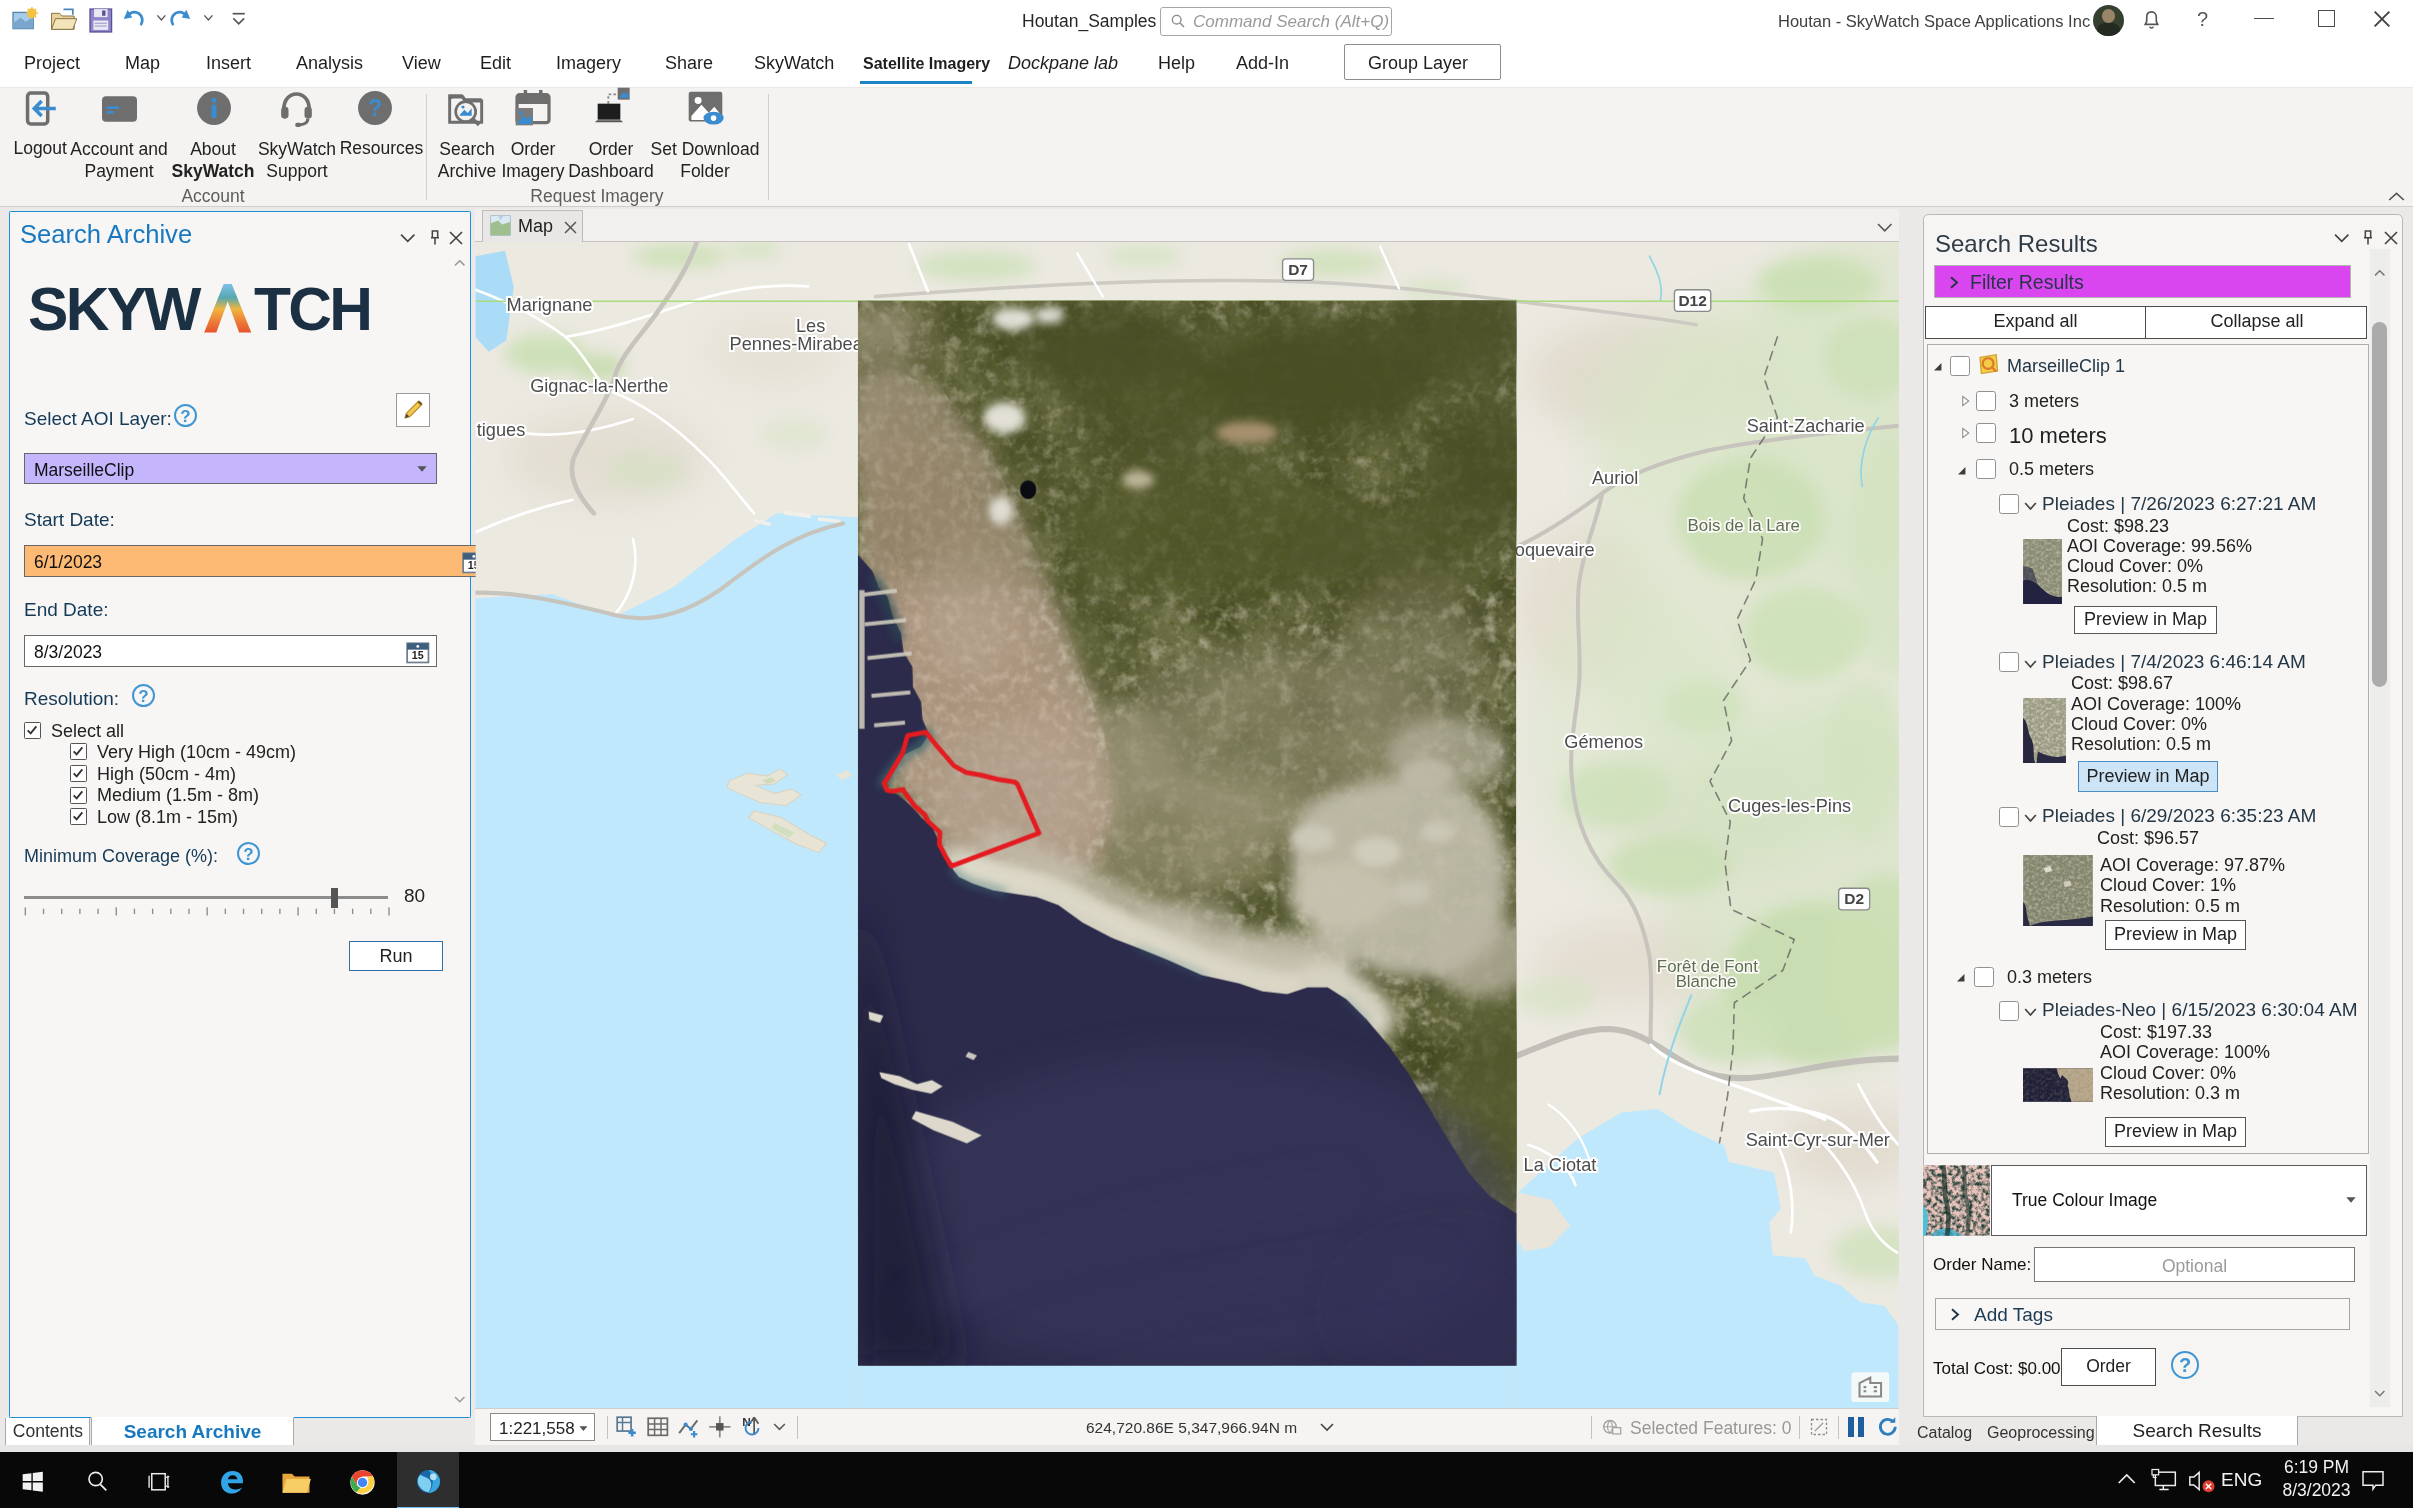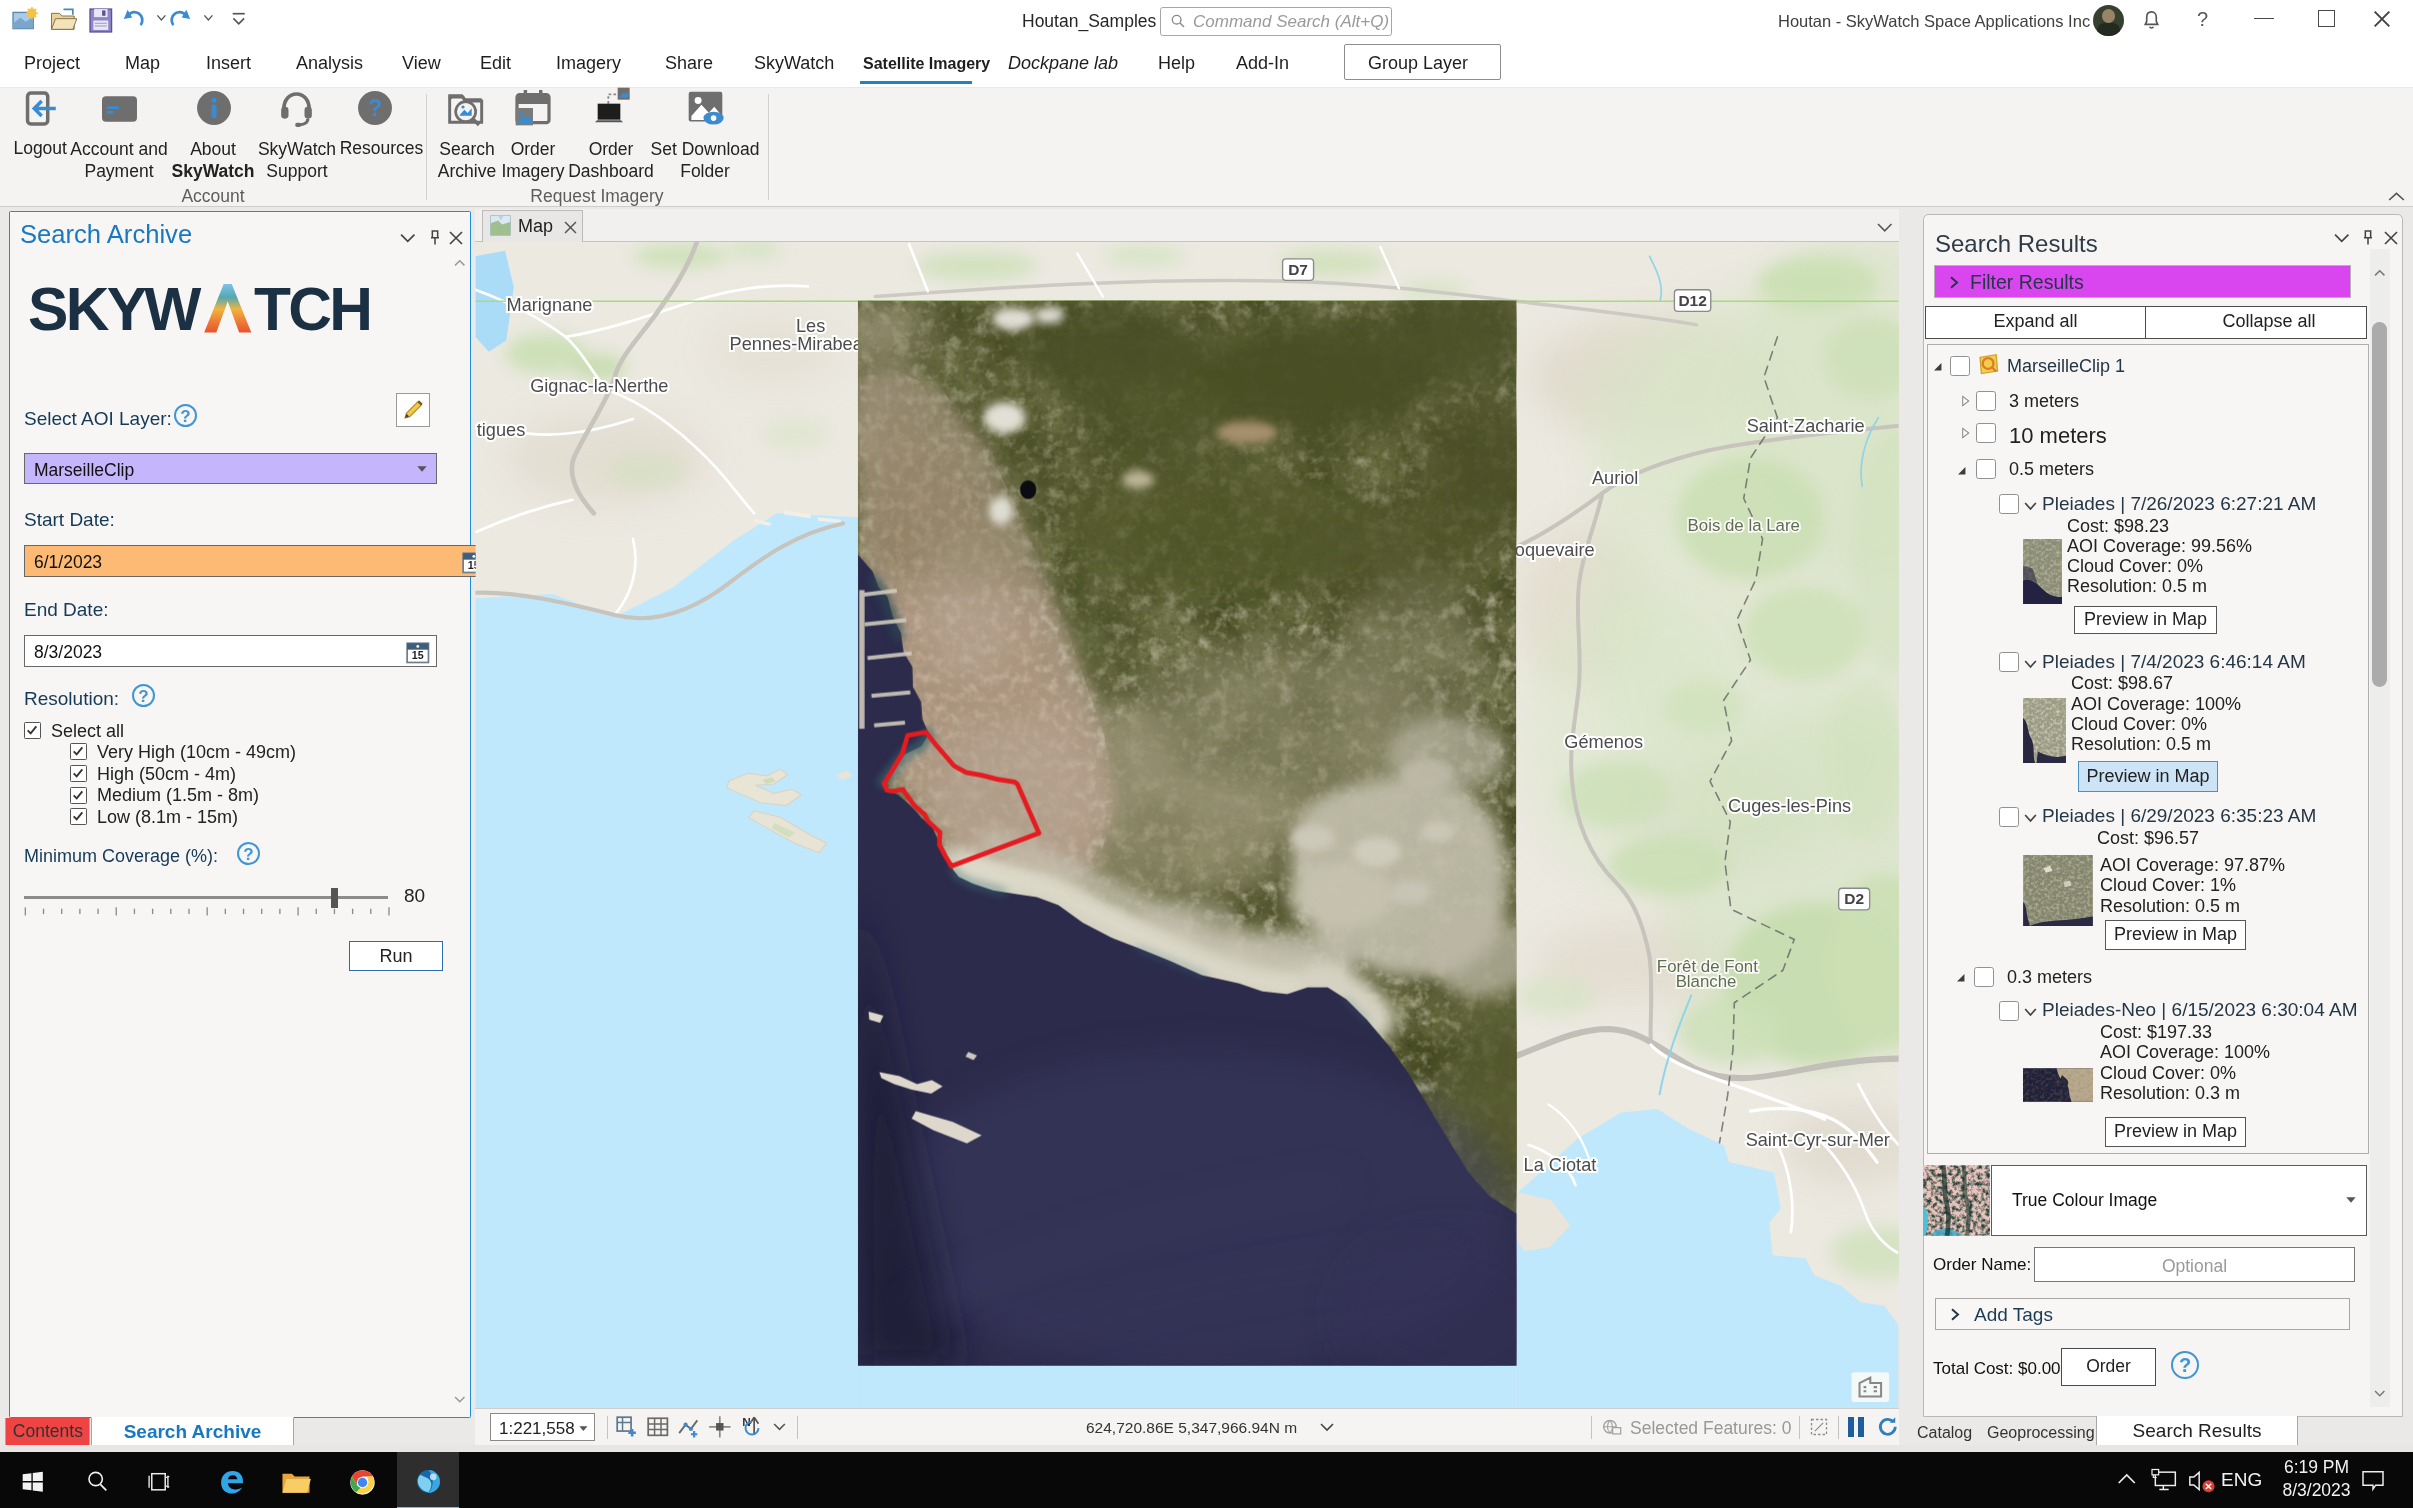--- a/index.html
+++ b/index.html
@@ -313,21 +313,21 @@
       <line x1="434" y1="4" x2="434" y2="12"></line>
       <line x1="461" y1="4" x2="461" y2="12"></line>
       <line x1="488" y1="4" x2="488" y2="12"></line>
       <line x1="515" y1="4" x2="515" y2="12"></line>
       <line x1="542" y1="2" x2="542" y2="14"></line>
 </g>
   </svg>
 
 <div class="abs" style="left:349px;top:941px;width:94px;height:30px;background:#fff;border:1.3px solid #2c6fa8;text-align:center;line-height:28px;font-size:18px;color:#222;">Run</div>
 
-<div class="abs" style="left:5.4px;top:1418px;width:85px;height:28px;background:#ef4444;border:0.7px solid #a8a8a8;border-top:none;text-align:center;line-height:26px;font-size:17.5px;color:#333;">Contents</div>
+<div class="abs" style="left:5.4px;top:1418px;width:85px;height:28px;background:#ffffff;border:0.7px solid #a8a8a8;border-top:none;text-align:center;line-height:26px;font-size:17.5px;color:#333;">Contents</div>
 <div class="abs" style="left:91px;top:1417px;width:203px;height:30px;background:#fff;border:0.7px solid #a8a8a8;border-top:1.3px solid #fff;text-align:center;line-height:27px;font-size:19px;color:#1879c0;font-weight:bold;">Search Archive</div>
 
 <div class="abs" style="left:475px;top:209px;width:1424px;height:33px;background:#f1f0ef;border-bottom:0.7px solid #c6c3c0;"></div>
 <div class="abs" style="left:482px;top:210px;width:101px;height:32px;background:#e8e7e6;border:0.7px solid #bdbab7;border-bottom:none;"></div>
 <svg class="abs" style="left:490px;top:215px" width="21" height="21" viewBox="0 0 31 31">
     <rect x="1" y="1" width="29" height="29" fill="#dce9f2" stroke="#98b3c6"></rect>
     <path d="M1 12 L12 8 L18 14 L30 10 L30 30 L1 30 Z" fill="#9fbf8f"></path>
     <path d="M12 1 L20 1 L16 8 Z" fill="#b8d0e4"></path>
   </svg>
 <div class="abs" style="left:518px;top:216px;font-size:18px;color:#222;">Map</div>
@@ -704,21 +704,21 @@
 <div class="abs" style="left:1934px;top:265px;width:417px;height:33px;background:#d946ef;border:0.7px solid #b5b3b1;">
   <svg style="position:absolute;left:13.5px;top:8.8px" width="10" height="15" viewBox="0 0 15 22">
       <path d="M3 3 L12 11 L3 19" fill="none" stroke="#243746" stroke-width="3"></path>
     </svg>
   <span style="position:absolute;left:35px;top:5.4px;font-size:19.5px;color:#243746;">Filter Results</span>
 </div>
 
 <div class="abs" style="left:1925px;top:306px;width:442px;height:33px;background:#fff;border:1.3px solid #4b4b4b;"></div>
 <div class="abs" style="left:2145px;top:306px;width:1.3px;height:33px;background:#4b4b4b;"></div>
 <div class="abs" style="left:1925px;top:311px;width:221px;text-align:center;font-size:18px;color:#222;">Expand all</div>
-<div class="abs" style="left:2147px;top:311px;width:220px;text-align:center;font-size:18px;color:#222;margin-left:12px;">Collapse all</div>
+<div class="abs" style="left:2147px;top:311px;width:220px;text-align:center;font-size:18px;color:#222;">Collapse all</div>
 
 <div class="abs" style="left:1927px;top:344px;width:442px;height:810px;background:#f7f6f5;border:0.7px solid #b0aeac;"></div>
 <svg class="abs" style="left:1932px;top:361px" width="10.8" height="10.8" viewBox="0 0 16 16">
     <polygon points="14,3 14,14 3,14" fill="#3c3c3c"></polygon>
   </svg>
 <span class="cbr" style="left:1950px;top:356px;"></span>
 <svg class="abs" style="left:1976px;top:352px" width="25.6" height="25.6" viewBox="0 0 38 38">
     <path d="M6 8 L30 4 L32 28 L8 32 Z" fill="#f2cd4a" stroke="#cfa52e" stroke-width="2"></path>
     <circle cx="18" cy="17" r="8" fill="none" stroke="#e07a28" stroke-width="3.4"></circle>
     <path d="M24 23 L30 29" stroke="#e07a28" stroke-width="3.4"></path>

